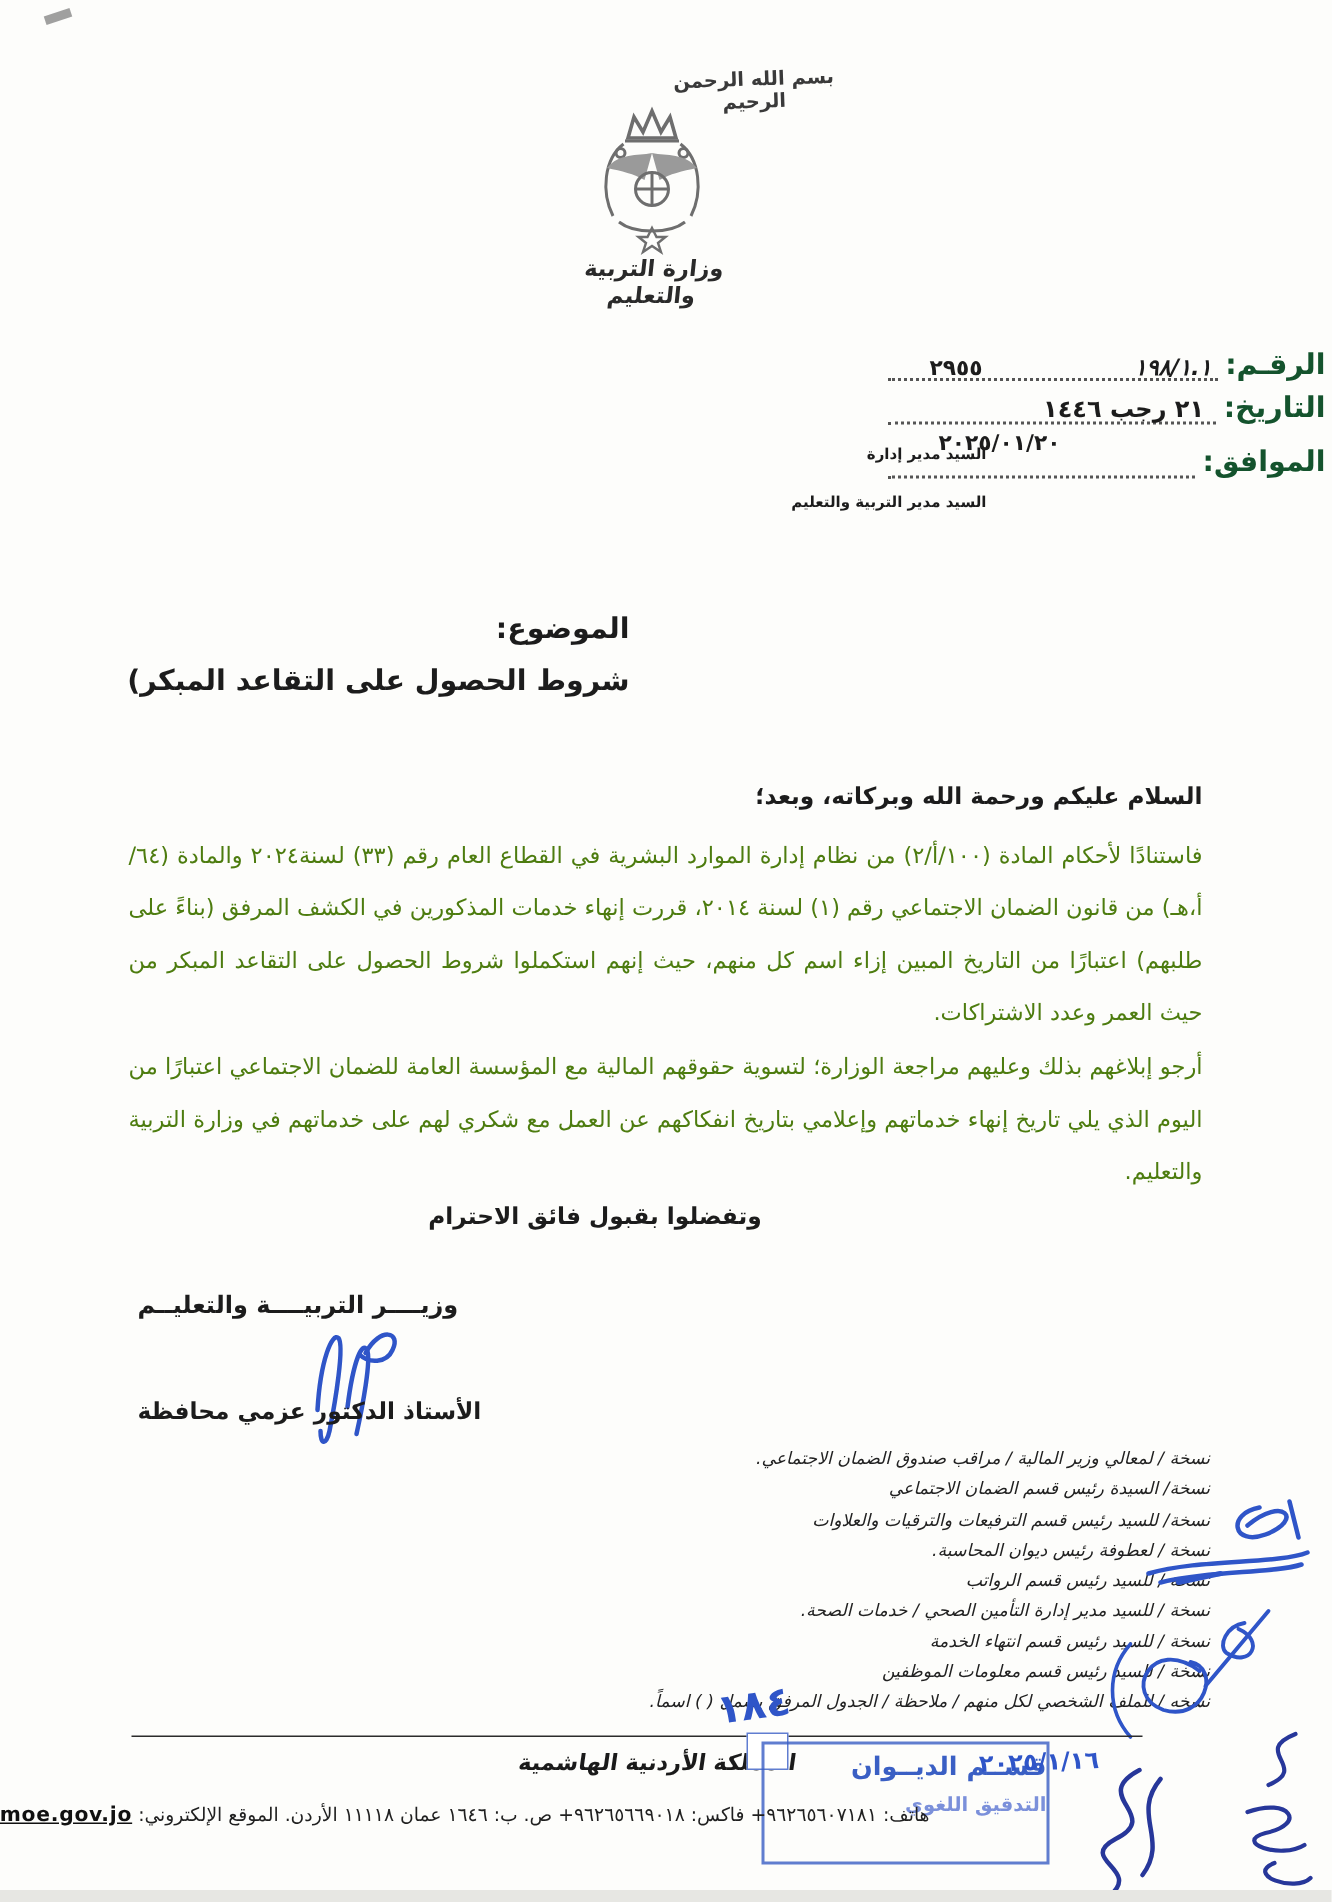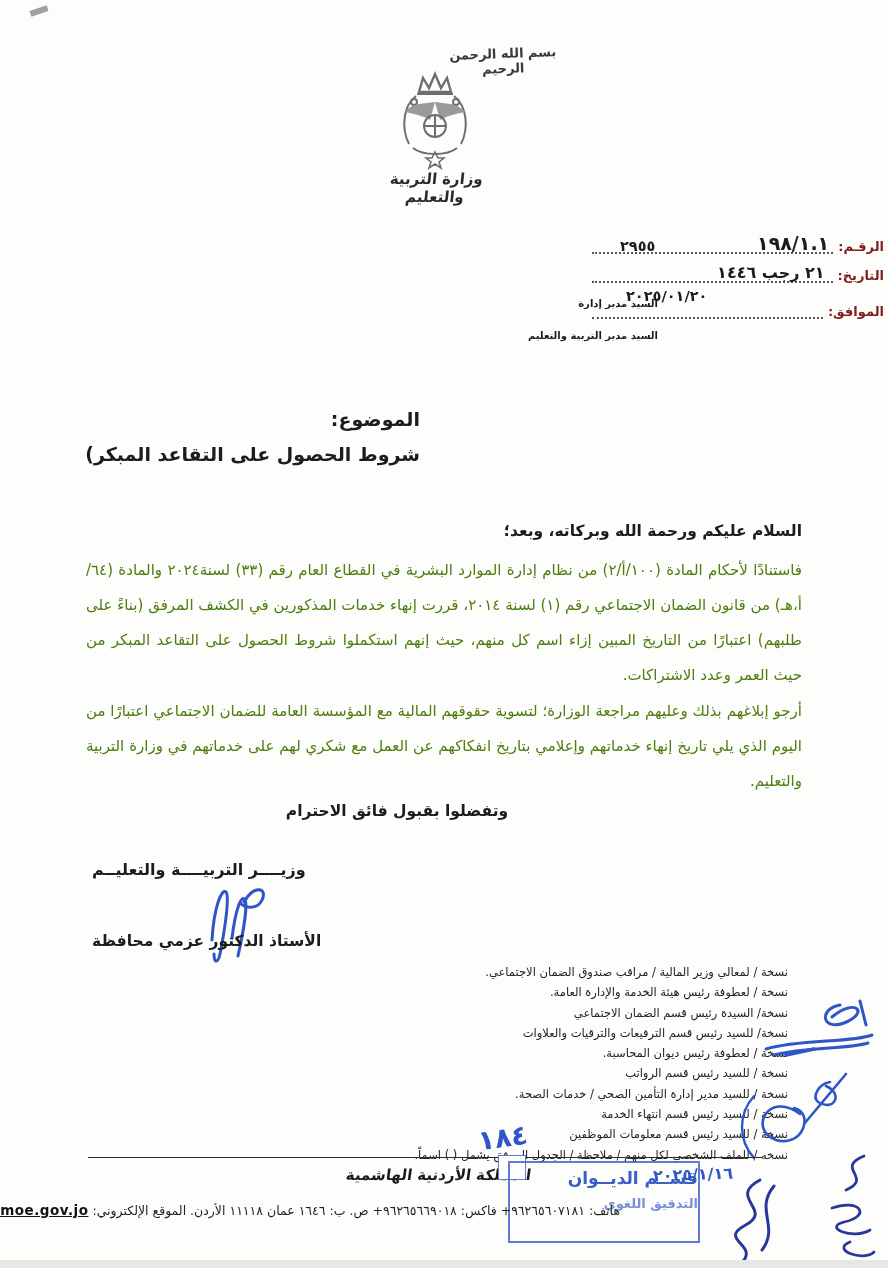--- a/index.html
+++ b/index.html
@@ -12,42 +12,42 @@
 
   
   .bismillah{top:46px;left:428px;width:150px;text-align:center;font-size:13px;font-weight:bold;
     color:#3a3a3a;transform:rotate(-2deg);letter-spacing:.5px;}
   .crest{top:68px;left:383px;}
   .ministry-name{top:170px;left:358px;width:155px;text-align:center;font-size:15px;font-weight:bold;
     color:#2a2a2a;transform:skewX(-6deg);}
 
   
   .ref-row{position:absolute;right:4px;width:292px;direction:rtl;display:flex;align-items:flex-end;gap:5px;}
-  .ref-label{font-size:13px;font-weight:bold;white-space:nowrap;color:#7f1d1d;}
+  .ref-label{font-size:19px;font-weight:bold;white-space:nowrap;color:#14532d;}
   .ref-line{flex:1;border-bottom:2px dotted #555;position:relative;height:21px;}
-  .num-right{position:absolute;right:4px;bottom:-2px;font-weight:bold;font-size:19px;direction:ltr;letter-spacing:1px;}
+  .num-right{position:absolute;right:4px;bottom:-2px;font-weight:bold;font-size:15px;direction:ltr;letter-spacing:1px;font-style:italic;}
   .num-left{position:absolute;left:28px;bottom:-2px;font-weight:bold;font-size:14.5px;direction:ltr;letter-spacing:1px;}
   .date-val{position:absolute;right:8px;bottom:-1px;font-weight:bold;font-size:16px;letter-spacing:1px;}
   .greg-val{position:absolute;left:34px;bottom:13px;font-weight:bold;font-size:14.5px;direction:ltr;letter-spacing:1px;}
 
   .addressee{top:288px;right:230px;text-align:right;font-size:10px;font-weight:bold;line-height:32px;}
   .subject{top:402px;right:468px;text-align:right;font-size:19px;font-weight:bold;line-height:35px;white-space:nowrap;}
   .salutation{top:522px;right:86px;font-size:15.5px;font-weight:bold;}
 
   .body-par{right:86px;width:716px;text-align:justify;font-size:15px;line-height:35px;color:#4d7c0f;}
   .p1{top:553px;}
   .p2{top:694px;}
 
   .closing{top:802px;left:242px;width:310px;text-align:center;font-size:15.5px;font-weight:bold;}
 
   .sig-title{top:860px;left:92px;font-size:16px;font-weight:bold;white-space:nowrap;}
   .sig-name{top:932px;left:92px;font-size:15.5px;font-weight:bold;white-space:nowrap;}
   .sig-ink{top:876px;left:188px;}
 
-  .cc{top:962px;right:100px;text-align:right;font-size:11.5px;line-height:20.3px;color:#222;}
+  .cc{top:962px;right:81px;text-align:right;font-size:11.5px;line-height:20.3px;color:#222;font-style:italic;}
   .cc div{white-space:nowrap;}
 
   .footer-rule{top:1157px;left:88px;width:674px;border-top:1.6px solid #2b2b2b;height:0;}
   .kingdom{top:1166px;left:346px;font-size:15px;font-weight:bold;transform:skewX(-8deg);color:#1a1a1a;white-space:nowrap;}
   .stamp{top:1161px;left:508px;width:188px;height:78px;border:2.5px solid rgba(56,92,196,.8);
     text-align:right;color:#3a5fc4;}
   .stamp-l1{margin-top:5px;font-size:17px;font-weight:bold;letter-spacing:1px;}
   .stamp-l2{margin-top:8px;font-size:13px;font-weight:bold;color:#7b90da;letter-spacing:2px;}
   .stamp-corner{top:1155px;left:498px;width:26px;height:23px;border:1.5px solid rgba(56,92,196,.8);background:#fff;}
   .hand{color:#2f55c8;white-space:nowrap;}
@@ -129,21 +129,20 @@
     <svg width="88" height="92" viewBox="0 0 88 92" fill="none" stroke="#2f55c8" stroke-width="3" stroke-linecap="round">
       <path d="M56 26 C66 8 80 12 74 24 C70 33 58 33 52 27"></path>
       <path d="M24 64 C26 30 34 12 38 16 C42 21 36 58 32 78 C30 87 26 88 26 78"></path>
       <path d="M44 62 C48 30 54 18 57 24 C60 30 54 62 50 80"></path>
     </svg>
   </div>
   <div class="abs sig-name ar">الأستاذ الدكتور عزمي محافظة</div>
 
   <div class="abs cc ar">
     <div>نسخة / لمعالي وزير المالية / مراقب صندوق الضمان الاجتماعي.</div>
-    <div>نسخة / لعطوفة رئيس هيئة الخدمة والإدارة العامة.</div>
     <div>نسخة/ السيدة رئيس قسم الضمان الاجتماعي</div>
     <div>نسخة/ للسيد رئيس قسم الترفيعات والترقيات والعلاوات</div>
     <div>نسخة / لعطوفة رئيس ديوان المحاسبة.</div>
     <div>نسخة / للسيد رئيس قسم الرواتب</div>
     <div>نسخة / للسيد مدير إدارة التأمين الصحي / خدمات الصحة.</div>
     <div>نسخة / للسيد رئيس قسم انتهاء الخدمة</div>
     <div>نسخة / للسيد رئيس قسم معلومات الموظفين</div>
     <div>نسخه / للملف الشخصي لكل منهم / ملاحظة / الجدول المرفق يشمل (      ) اسماً.</div>
   </div>
 

